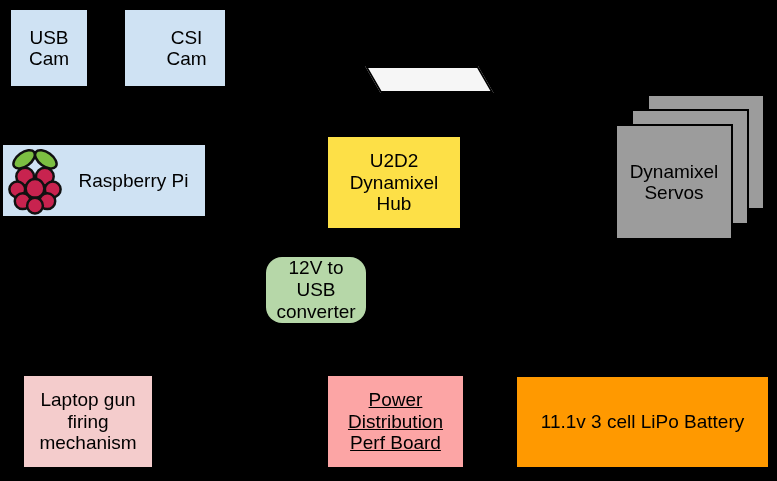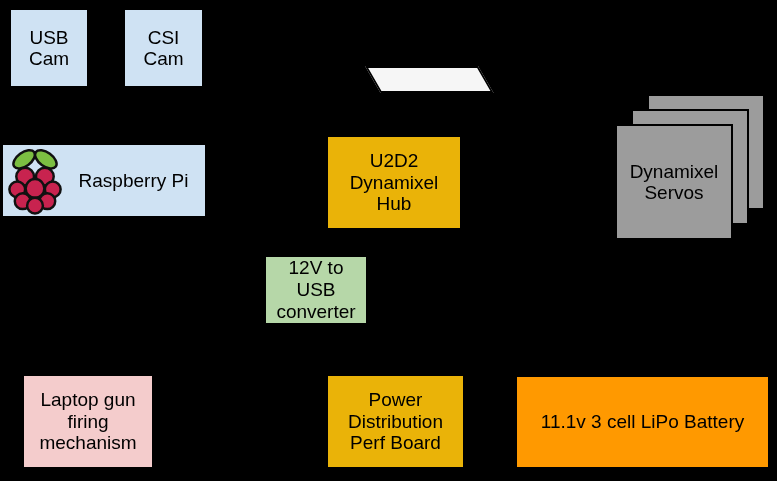--- a/index.html
+++ b/index.html
@@ -23,21 +23,21 @@
     text-align: center;
     font-size: 19px;
     line-height: 21.5px;
     color: #000;
   }
   .box .label {
     white-space: pre-line;
   }
   
   #usb-cam   { left: 11px;  top: 10px; width: 76px;  height: 76px; }
-  #csi-cam   { left: 125px; top: 10px; width: 77px;  height: 76px; }
+  #csi-cam   { left: 125px; top: 10px; width: 77px;  height: 76px; padding-left: 23px; }
 
   
   #laptop-screen {
     left: 363px; top: 9px; width: 110px; height: 53px;
     border: 2px solid #000;
   }
   #laptop-screen .label { font-size: 26px; line-height: 28px; }
   #laptop-base {
     position: absolute;
     left: 365px; top: 66px; width: 109px; height: 23px;
@@ -121,48 +121,48 @@
           <circle cx="14.5" cy="56" r="8"></circle>
           <circle cx="39.5" cy="56" r="8"></circle>
           <circle cx="27" cy="60.5" r="8"></circle>
         </g>
       </g>
     </svg>
     <span class="label">Raspberry Pi</span>
   </div>
 
 
-  <div class="box" id="u2d2-hub" style="background-color: #eab308;">
+  <div class="box" id="u2d2-hub" style="background-color: #fde047;">
     <span class="label">U2D2
 Dynamixel
 Hub</span>
   </div>
 
   <div id="dynamixel-servos">
     <div class="servo-square back" style="background-color: rgb(156, 156, 156);"></div>
     <div class="servo-square mid" style="background-color: rgb(156, 156, 156);"></div>
     <div class="servo-square front" style="background-color: rgb(156, 156, 156);">
       <span class="label">Dynamixel
 Servos</span>
     </div>
   </div>
 
-  <div class="box" id="usb-converter" style="background-color: rgb(182, 215, 168);">
+  <div class="box" id="usb-converter" style="background-color: rgb(182, 215, 168); border-radius: 16px;">
     <span class="label">12V to
 USB
 converter</span>
   </div>
 
   <div class="box" id="airsoft-mechanism" style="background-color: rgb(244, 204, 204);">
     <span class="label">Laptop gun
 firing
 mechanism</span>
   </div>
 
-  <div class="box" id="power-board" style="background-color: #eab308;">
+  <div class="box" id="power-board" style="background-color: #fca5a5; text-decoration: underline;">
     <span class="label">Power
 Distribution
 Perf Board</span>
   </div>
 
   <div class="box" id="lipo-battery" style="background-color: rgb(255, 153, 0);">
     <span class="label">11.1v 3 cell LiPo Battery</span>
   </div>
 
 </div>

